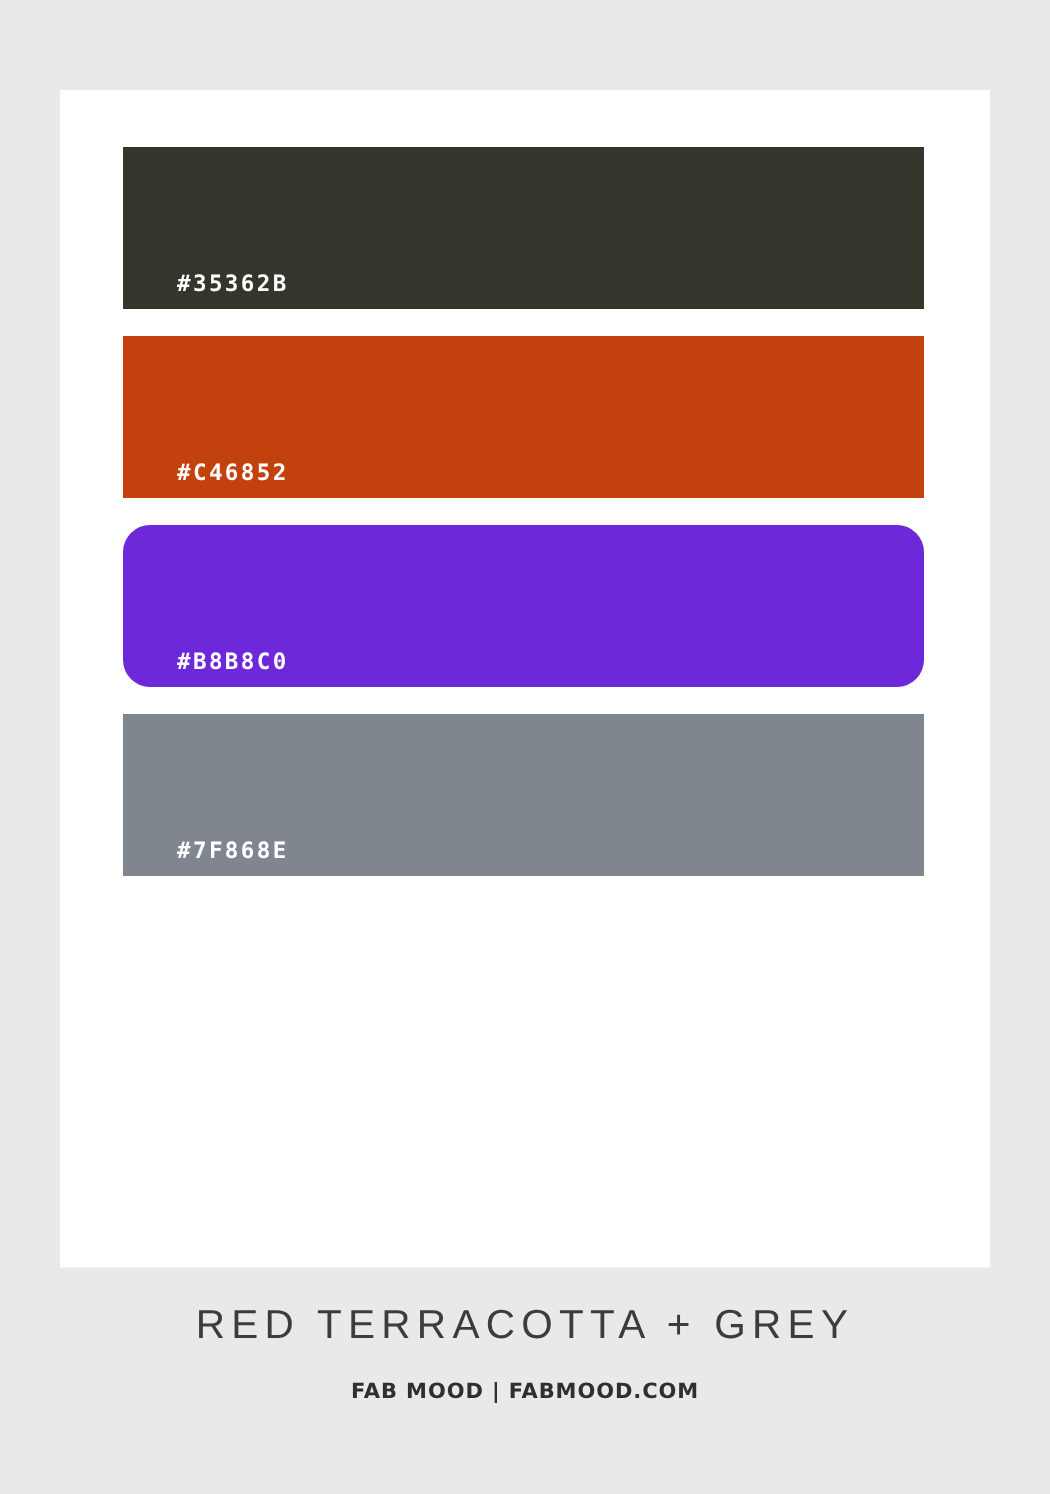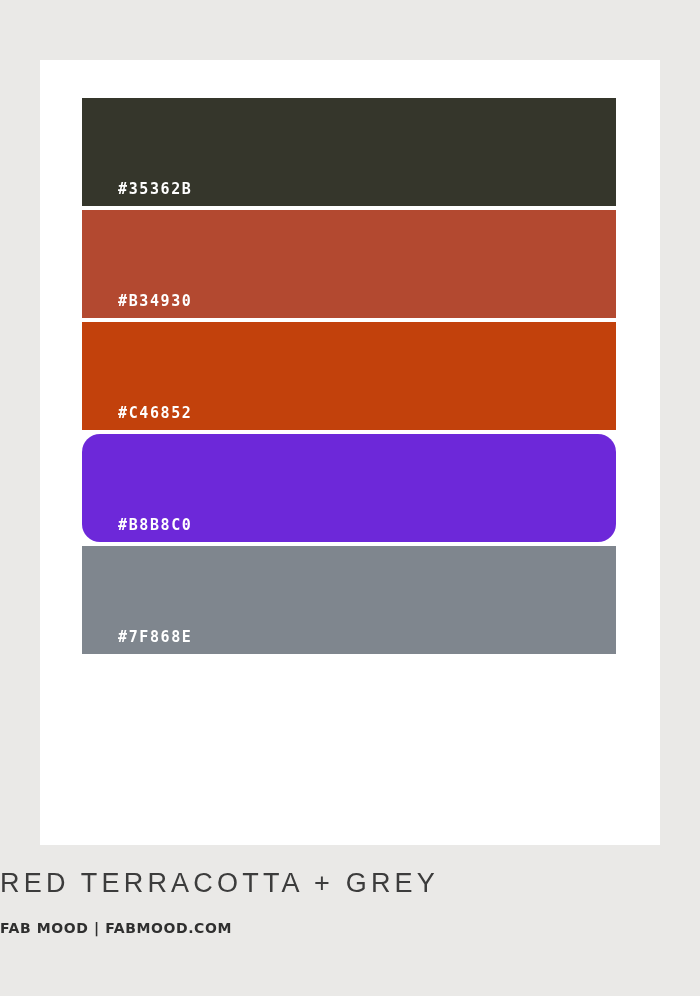--- a/index.html
+++ b/index.html
@@ -36,21 +36,21 @@
   .swatch-stack {
     position: absolute;
     left: 42px;
     top: 38px;
     width: 534px;
   }
 
   .swatch {
     position: relative;
     height: 108px;
-    margin-bottom: 4px;
+    margin-bottom: 18px;
     box-sizing: border-box;
   }
   .swatch:last-child {
     margin-bottom: 0;
   }
 
   .swatch-label {
     position: absolute;
     left: 36px;
     bottom: 8px;
@@ -61,21 +61,21 @@
     color: #ffffff;
     white-space: nowrap;
   }
 
   
   .caption {
     position: absolute;
     left: 0;
     top: 870px;
     width: 700px;
-    text-align: left;
+    text-align: center;
   }
 
   .palette-title {
     font-family: "Liberation Sans", sans-serif;
     font-size: 27px;
     font-weight: 300;
     letter-spacing: 4.2px;
     color: #3c3c3c;
     white-space: nowrap;
     line-height: 1;
@@ -97,23 +97,20 @@
 
 <div class="poster">
 
   <div class="card" style="background: rgb(255, 255, 255);">
     <div class="swatch-stack">
 
       <div class="swatch" style="background: rgb(53, 54, 43);">
         <span class="swatch-label">#35362B</span>
       </div>
 
-      <div class="swatch" style="background: rgb(179, 73, 48);">
-        <span class="swatch-label">#B34930</span>
-      </div>
 
       <div class="swatch" style="background: #c2410c;">
         <span class="swatch-label">#C46852</span>
       </div>
 
 
       <div class="swatch" style="background: #6d28d9; border-radius: 18px;">
         <span class="swatch-label">#B8B8C0</span>
       </div>
 

